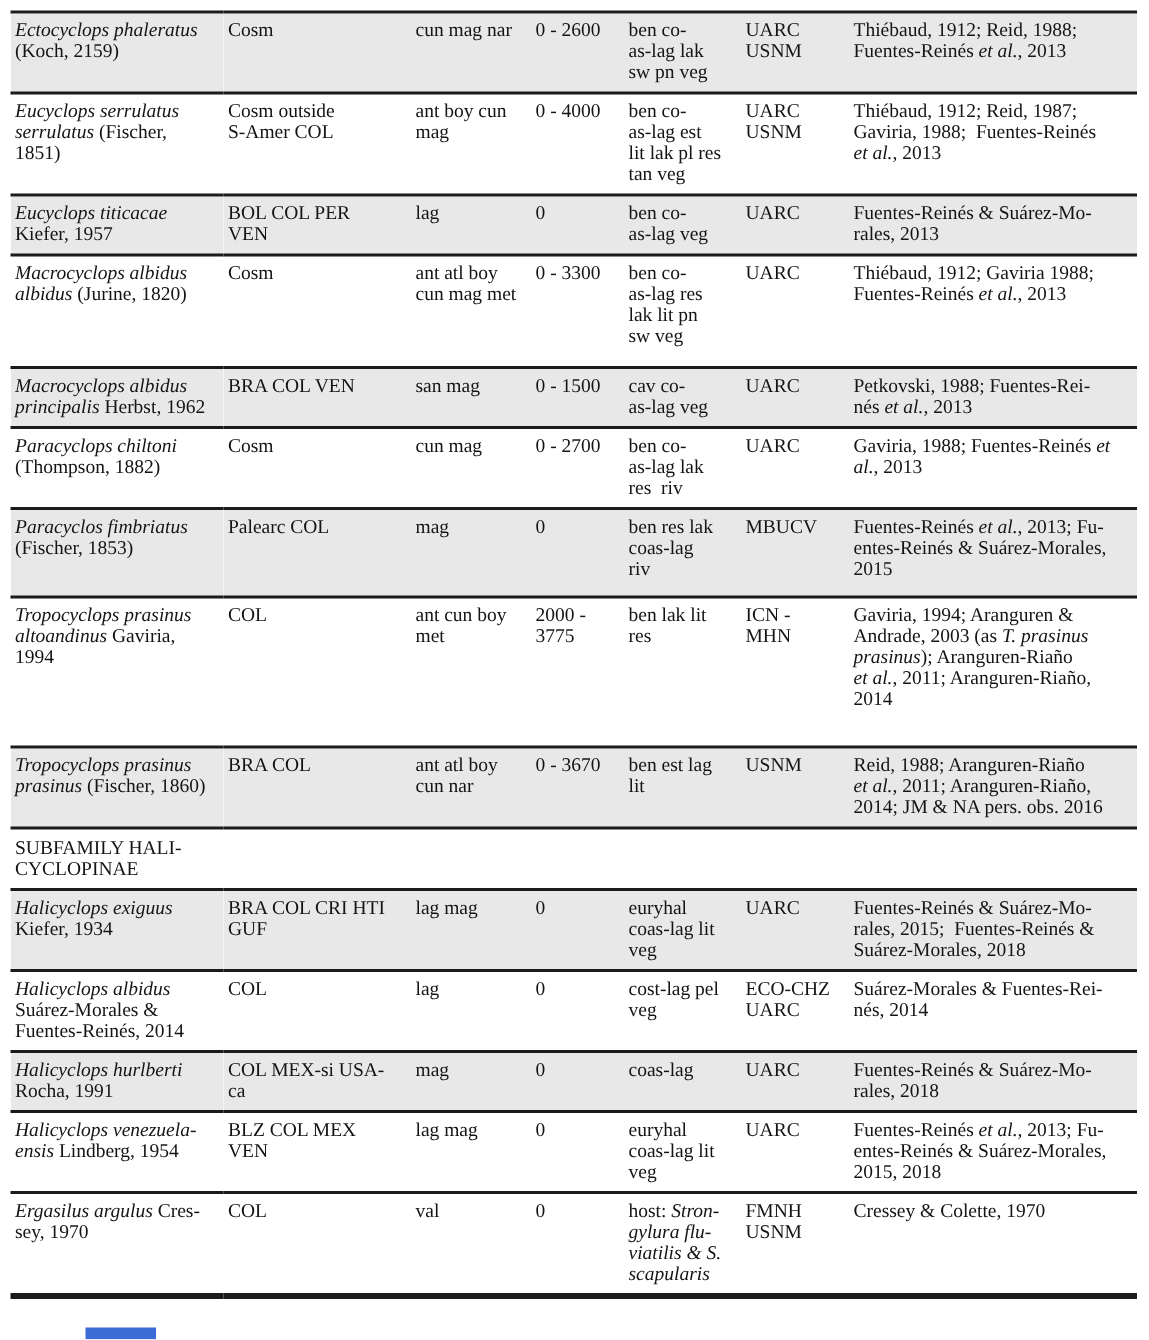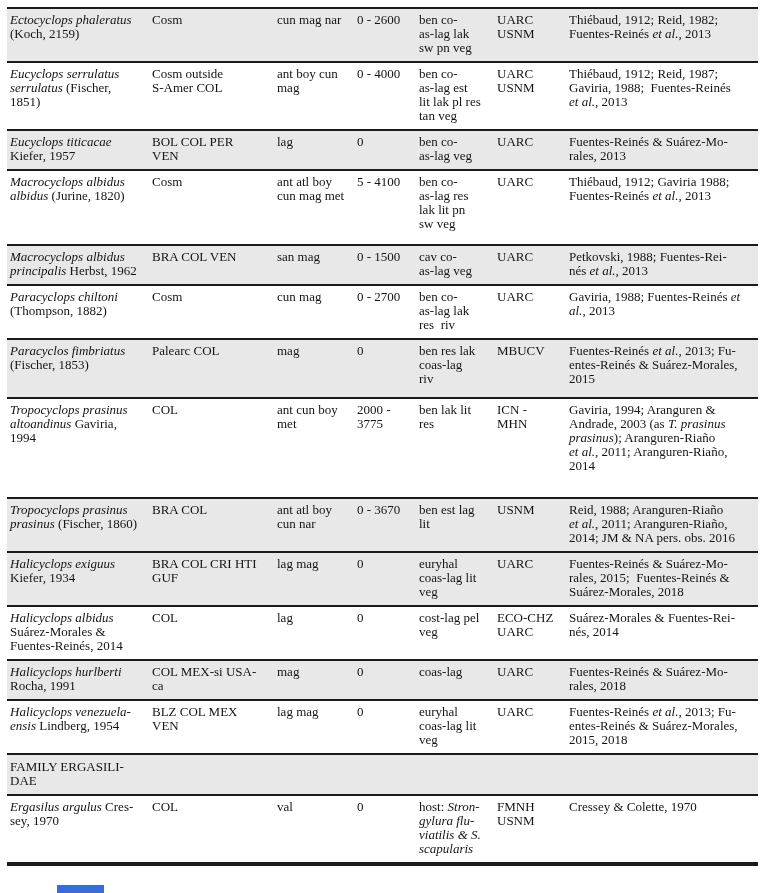--- a/index.html
+++ b/index.html
@@ -66,21 +66,21 @@
           <td class="col-species"><span class="i">Ectocyclops phaleratus
 </span><span>(Koch, 2159)</span></td>
           <td class="col-distribution"><span>Cosm</span></td>
           <td class="col-drainages"><span>cun mag nar</span></td>
           <td class="col-altitude"><span>0 - 2600</span></td>
           <td class="col-habitat"><span>ben co-
 as-lag lak
 sw pn veg</span></td>
           <td class="col-collection"><span>UARC
 USNM</span></td>
-          <td class="col-references"><span>Thiébaud, 1912; Reid, 1982;
+          <td class="col-references"><span>Thiébaud, 1912; Reid, 1988;
 Fuentes-Reinés </span><span class="i">et al.</span><span>, 2013</span></td>
         </tr>
         <tr>
           <td class="col-species"><span class="i">Eucyclops serrulatus
 serrulatus </span><span>(Fischer,
 1851)</span></td>
           <td class="col-distribution"><span>Cosm outside
 S-Amer COL</span></td>
           <td class="col-drainages"><span>ant boy cun
 mag</span></td>
@@ -107,21 +107,21 @@
           <td class="col-collection"><span>UARC</span></td>
           <td class="col-references"><span>Fuentes-Reinés &amp; Suárez-Mo-
 rales, 2013</span></td>
         </tr>
         <tr>
           <td class="col-species"><span class="i">Macrocyclops albidus
 albidus </span><span>(Jurine, 1820)</span></td>
           <td class="col-distribution"><span>Cosm</span></td>
           <td class="col-drainages"><span>ant atl boy
 cun mag met</span></td>
-          <td class="col-altitude"><span>5 - 4100</span></td>
+          <td class="col-altitude"><span>0 - 3300</span></td>
           <td class="col-habitat"><span>ben co-
 as-lag res
 lak lit pn
 sw veg</span></td>
           <td class="col-collection"><span>UARC</span></td>
           <td class="col-references"><span>Thiébaud, 1912; Gaviria 1988;
 Fuentes-Reinés </span><span class="i">et al.</span><span>, 2013</span></td>
         </tr>
         <tr class="shaded" style="background: rgb(232, 232, 232);">
           <td class="col-species"><span class="i">Macrocyclops albidus
@@ -188,20 +188,24 @@
           <td class="col-drainages"><span>ant atl boy
 cun nar</span></td>
           <td class="col-altitude"><span>0 - 3670</span></td>
           <td class="col-habitat"><span>ben est lag
 lit</span></td>
           <td class="col-collection"><span>USNM</span></td>
           <td class="col-references"><span>Reid, 1988; Aranguren-Riaño
 </span><span class="i">et al.</span><span>, 2011; Aranguren-Riaño,
 2014; JM &amp; NA pers. obs. 2016</span></td>
         </tr>
+        <tr>
+          <td colspan="7" class="section"><span>SUBFAMILY HALI-
+CYCLOPINAE</span></td>
+        </tr>
         <tr class="shaded" style="background: rgb(232, 232, 232); padding-left: 32px;">
           <td class="col-species"><span class="i">Halicyclops exiguus
 </span><span>Kiefer, 1934</span></td>
           <td class="col-distribution"><span>BRA COL CRI HTI
 GUF</span></td>
           <td class="col-drainages"><span>lag mag</span></td>
           <td class="col-altitude"><span>0</span></td>
           <td class="col-habitat"><span>euryhal
 coas-lag lit
 veg</span></td>
@@ -243,24 +247,20 @@
 VEN</span></td>
           <td class="col-drainages"><span>lag mag</span></td>
           <td class="col-altitude"><span>0</span></td>
           <td class="col-habitat"><span>euryhal
 coas-lag lit
 veg</span></td>
           <td class="col-collection"><span>UARC</span></td>
           <td class="col-references"><span>Fuentes-Reinés </span><span class="i">et al.</span><span>, 2013; Fu-
 entes-Reinés &amp; Suárez-Morales,
 2015, 2018</span></td>
-        </tr>
-        <tr class="shaded" style="background: rgb(232, 232, 232);">
-          <td colspan="7" class="section"><span>FAMILY ERGASILI-
-DAE</span></td>
         </tr>
         <tr>
           <td class="col-species"><span class="i">Ergasilus argulus </span><span>Cres-
 sey, 1970</span></td>
           <td class="col-distribution"><span>COL</span></td>
           <td class="col-drainages"><span>val</span></td>
           <td class="col-altitude"><span>0</span></td>
           <td class="col-habitat"><span class="b">host: </span><span class="i">Stron-
 gylura flu-
 viatilis &amp; S.

